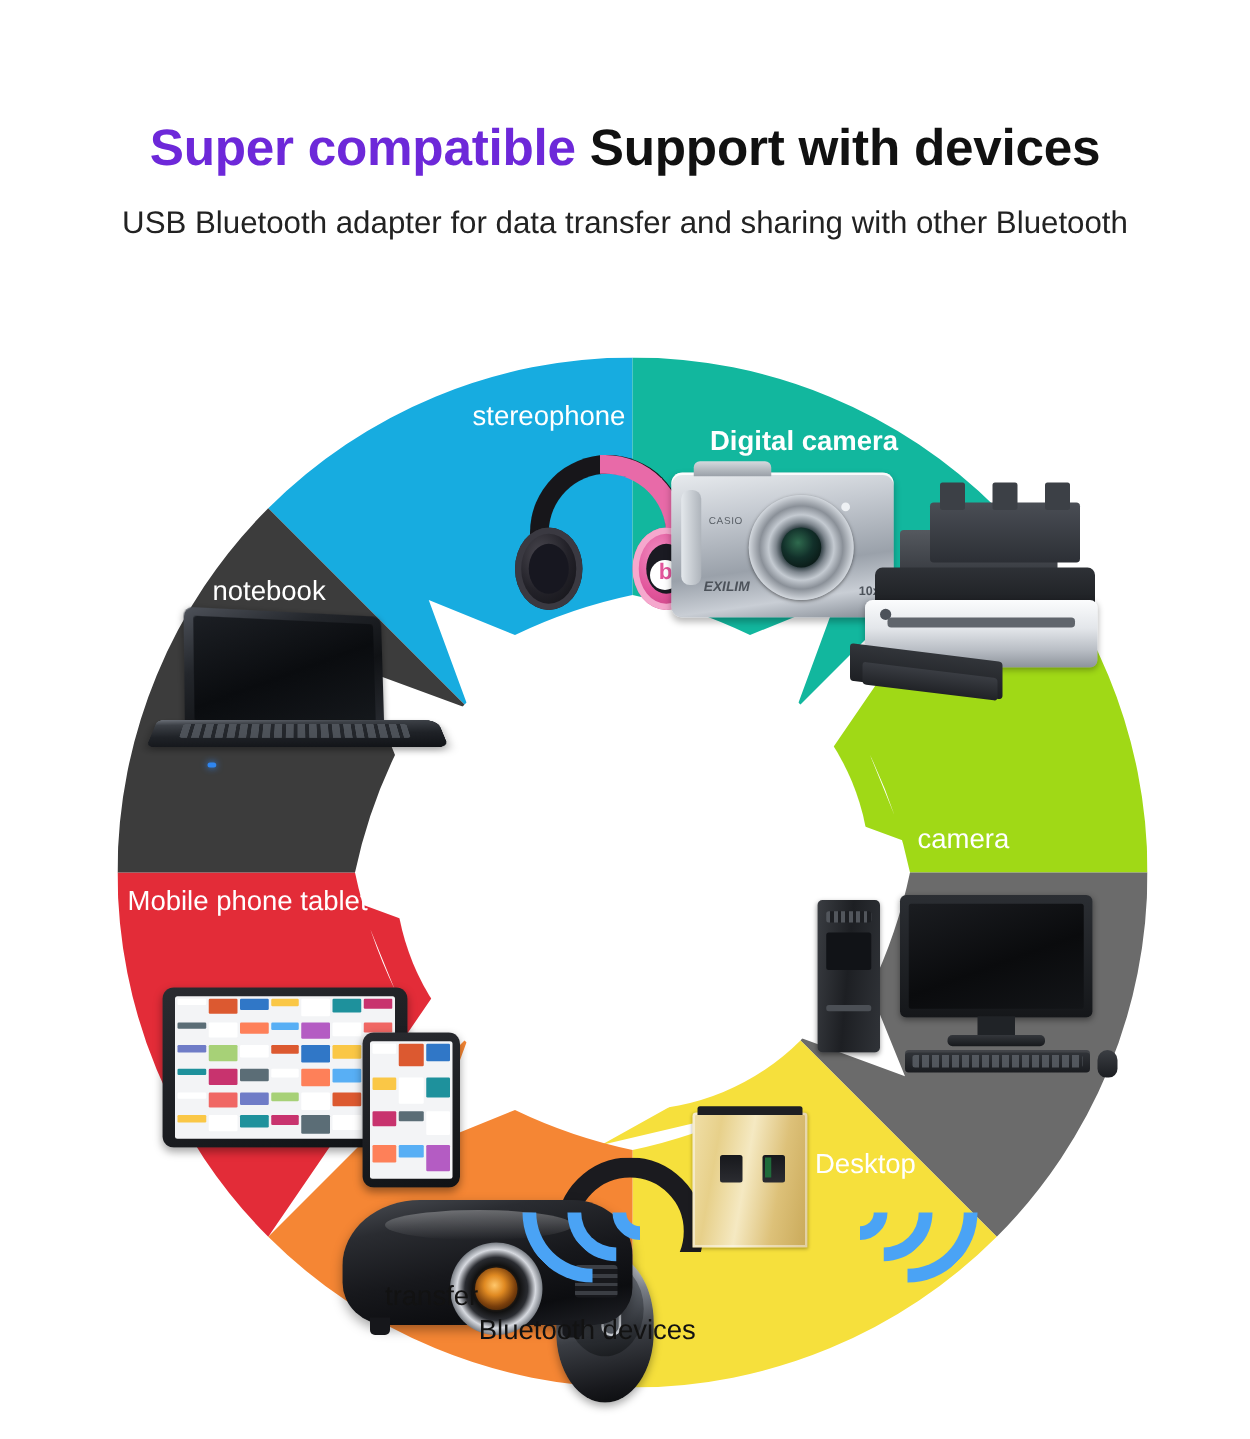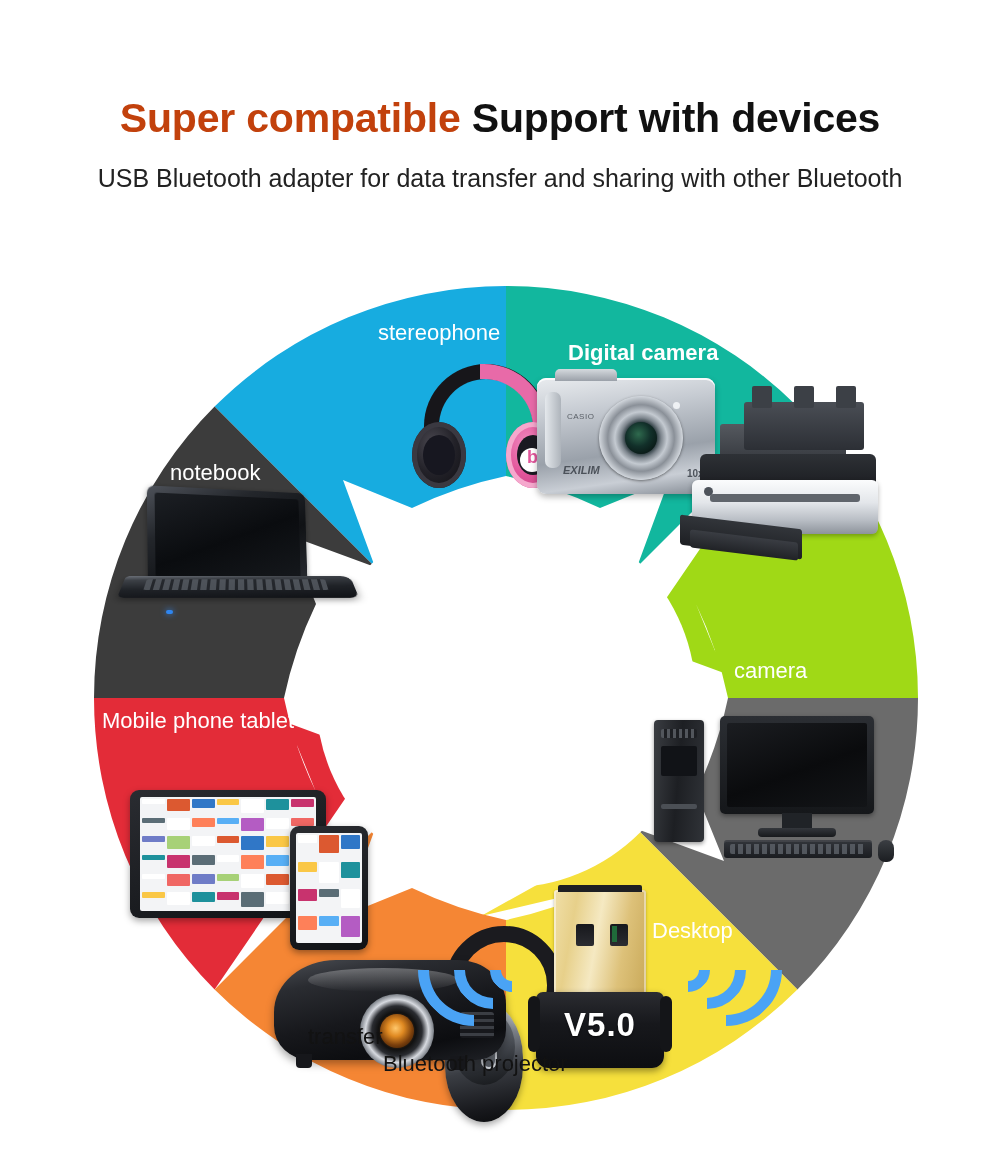--- a/index.html
+++ b/index.html
@@ -11,21 +11,21 @@
   }
   .page{position:relative;width:1000px;height:1151px;background:#fff;}
 
   
   .header{position:absolute;left:0;top:0;width:1000px;height:230px;text-align:center;}
   .headline{
     position:absolute;left:0;top:98px;width:1000px;
     font-size:41px;font-weight:700;letter-spacing:-0.2px;
     white-space:nowrap;line-height:1;
   }
-  .headline .hl-accent{color:#c2410c;}
+  .headline .hl-accent{color:#6d28d9;}
   .headline .hl-rest{color:#111111;}
   .subline{
     position:absolute;left:0;top:166px;width:1000px;
     font-size:25px;font-weight:400;color:#222222;line-height:1;
     white-space:nowrap;
   }
 
   
   .wheel-wrap{position:absolute;left:94px;top:286px;width:824px;height:824px;}
   .wheel-svg{position:absolute;left:0;top:0;width:824px;height:824px;}
@@ -424,28 +424,25 @@
           <div class="arc" style="width: 112px; height: 112px; border-width: 11px; border-radius: 50%; border-color: transparent transparent transparent rgb(74, 163, 245); top: 12px; right: 10px; transform: rotate(-45deg); clip-path: polygon(0px 0px, 55% 0px, 55% 100%, 0px 100%);"></div>
         </div>
       <div class="waves right">
           <div class="arc" style="width: 44px; height: 44px; border-width: 11px; border-radius: 50%; border-color: transparent rgb(74, 163, 245) transparent transparent; top: 46px; left: 6px; transform: rotate(45deg); clip-path: polygon(45% 0px, 100% 0px, 100% 100%, 45% 100%);"></div>
           <div class="arc" style="width: 78px; height: 78px; border-width: 11px; border-radius: 50%; border-color: transparent rgb(74, 163, 245) transparent transparent; top: 29px; left: 8px; transform: rotate(45deg); clip-path: polygon(45% 0px, 100% 0px, 100% 100%, 45% 100%);"></div>
           <div class="arc" style="width: 112px; height: 112px; border-width: 11px; border-radius: 50%; border-color: transparent rgb(74, 163, 245) transparent transparent; top: 12px; left: 10px; transform: rotate(45deg); clip-path: polygon(45% 0px, 100% 0px, 100% 100%, 45% 100%);"></div>
         </div>
       <div class="usb-metal"></div>
       <div class="usb-pin p1"></div>
         <div class="usb-pin p2"></div>
-      <div class="usb-body">
-        <div class="usb-ver">V5.0</div>
-      </div>
     </div>
 
     <div class="seg-label lbl-white lbl-stereophone">stereophone</div>
     <div class="seg-label lbl-white lbl-camera">Digital camera</div>
     <div class="seg-label lbl-white lbl-printer">camera</div>
     <div class="seg-label lbl-white lbl-desktop">Desktop</div>
-    <div class="seg-label lbl-black lbl-earphone">Bluetooth projector</div>
+    <div class="seg-label lbl-black lbl-earphone">Bluetooth devices</div>
     <div class="seg-label lbl-black lbl-projector">transfer</div>
     <div class="seg-label lbl-white lbl-mobile">Mobile phone tablet</div>
     <div class="seg-label lbl-white lbl-notebook">notebook</div>
 
   </div>
 </div>
 
 </body></html>

